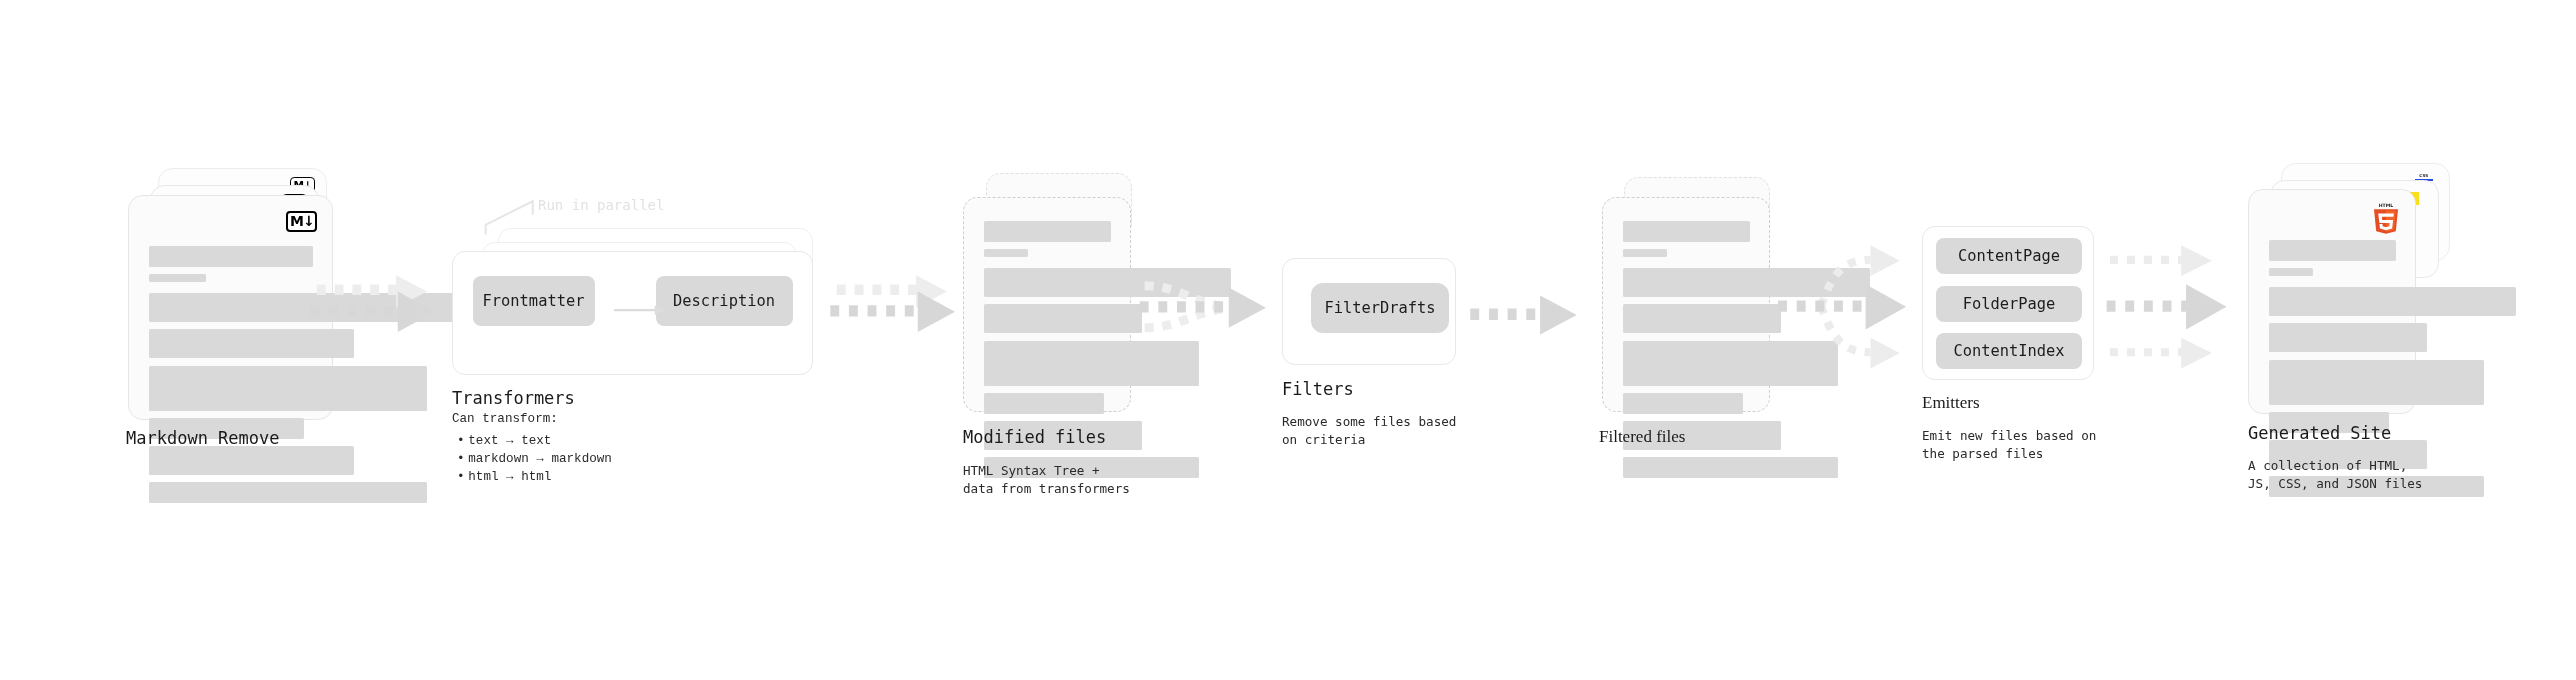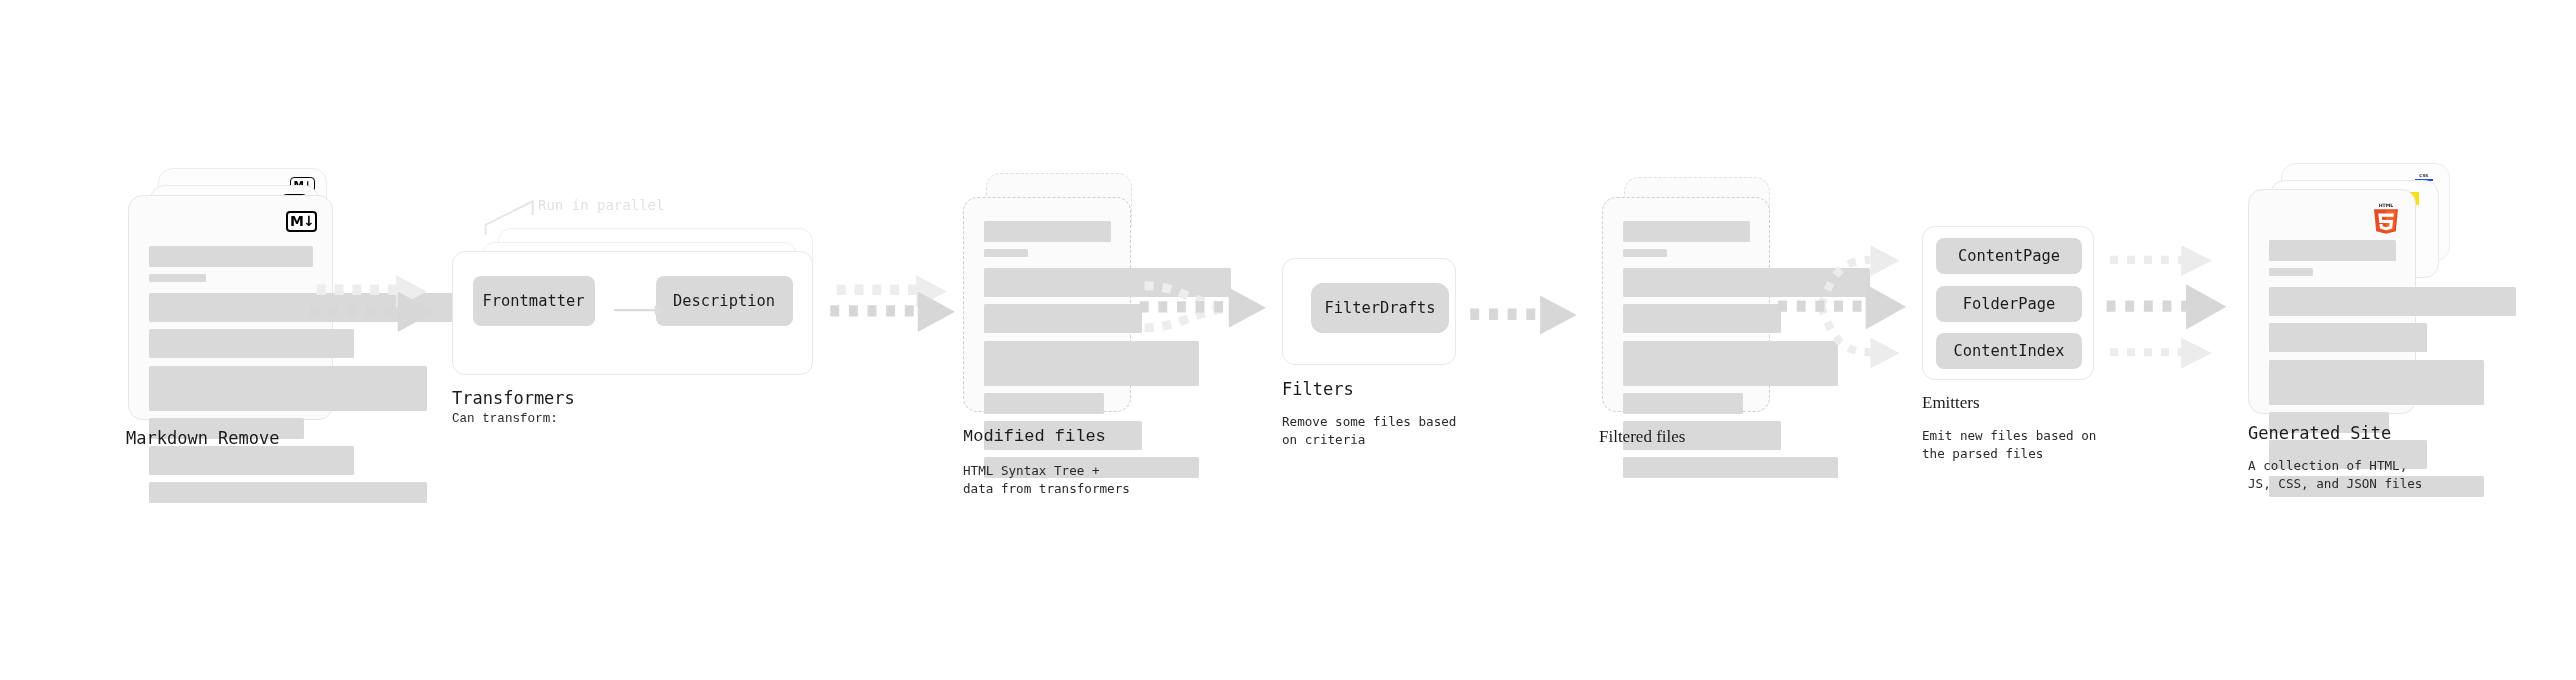--- a/index.html
+++ b/index.html
@@ -247,20 +247,25 @@
       <svg width="57" height="16.3" viewBox="0 0 70 20">
         <line x1="0" y1="10" x2="52" y2="10" stroke="#dcdcdc" stroke-width="3"></line>
         <polygon points="50,4 64,10 50,16" fill="#dcdcdc"></polygon>
       </svg>
     </div>
 
     <div class="caption-title" style="left:452px; top:388px;">Transformers</div>
 
     <div class="caption-sub list" style="left:452px; top:410px; width:268px;font-family:Liberation Mono, monospace;">
       <div>Can transform:</div>
+      <ul>
+        <li>text → text</li>
+        <li>markdown → markdown</li>
+        <li>html → html</li>
+      </ul>
     </div>
   </div>
 
   <div class="node" style="left:827px; top:272px;">
     <svg width="154" height="81" viewBox="0 0 190 100">
       <g stroke="#ededed" stroke-width="13" stroke-dasharray="11 11" fill="none">
         <line x1="12" y1="22" x2="118" y2="22"></line>
       </g>
       <polygon points="110,4 148,24 110,44" fill="#ededed"></polygon>
       <g stroke="#d7d7d7" stroke-width="14" stroke-dasharray="11 12" fill="none">
@@ -277,21 +282,21 @@
           <div class="bar" style="width: 100%; height: 21px;"></div>
           <div class="bar" style="width: 35%; height: 7.3px; margin-bottom: 11.4px;"></div>
           <div class="bar" style="width: 195%; height: 29px;"></div>
           <div class="bar" style="width: 125%; height: 29px;"></div>
           <div class="bar" style="width: 170%; height: 45px;"></div>
           <div class="bar" style="width: 95%; height: 21px;"></div>
           <div class="bar" style="width: 125%; height: 29px;"></div>
           <div class="bar" style="width: 170%; height: 21px;"></div>
         </div>
     </div>
-    <div class="caption-title" style="left:963px; top:427px;font-family:Liberation Mono, monospace;">Modified files</div>
+    <div class="caption-title" style="left:963px; top:427px;">Modified files</div>
     <div class="caption-sub" style="left:963px; top:462px; width:244px;">HTML Syntax Tree +
 data from transformers</div>
   </div>
 
   <div class="node" style="left:1138px; top:268px;">
     <svg width="154" height="89" viewBox="0 0 190 110">
       <path d="M8 22 C 55 22, 72 48, 118 48" stroke="#ededed" stroke-width="11" stroke-dasharray="11 11" fill="none"></path>
       <path d="M8 74 C 55 74, 72 50, 118 50" stroke="#ededed" stroke-width="11" stroke-dasharray="11 11" fill="none"></path>
       <g stroke="#d7d7d7" stroke-width="14" stroke-dasharray="11 12" fill="none">
         <line x1="2" y1="48" x2="118" y2="48"></line>

